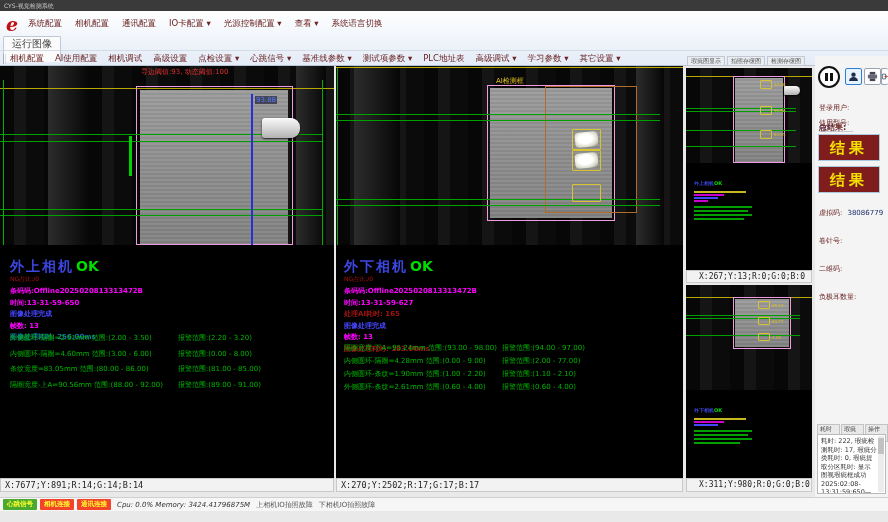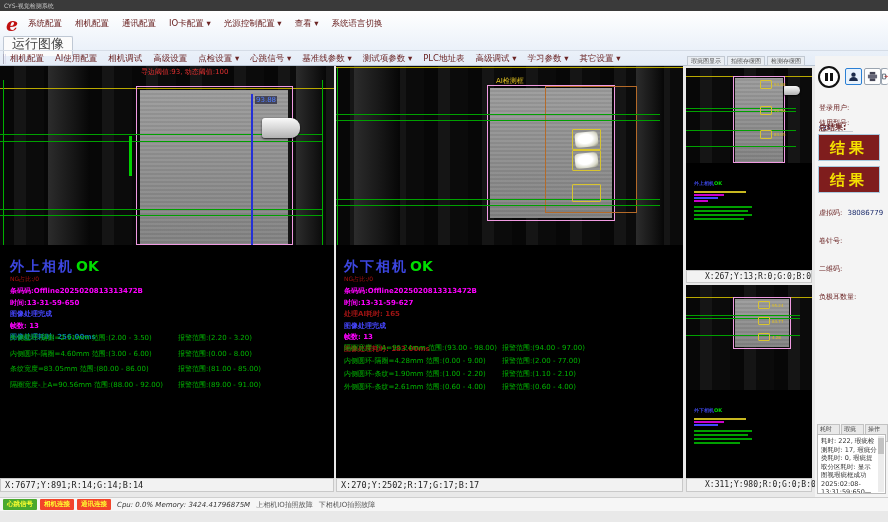--- a/index.html
+++ b/index.html
@@ -10,21 +10,21 @@
 
   
   .titlebar{left:0;top:0;width:888px;height:11px;background:#3a3a3a;color:#c8c8c8;
             font-size:6px;line-height:11px;padding-left:4px;}
   .chrome{left:0;top:11px;width:888px;height:55px;
           background:linear-gradient(180deg,#ffffff,#eef3fa 60%,#e4ecf7);border-bottom:1px solid #b9c4d2;}
   .logo{left:6px;top:14px;font-family:"DejaVu Serif",serif;font-style:italic;font-weight:bold;
         font-size:19px;color:#c01010;line-height:20px;}
   .menurow{left:28px;top:18px;height:14px;display:flex;gap:13px;}
   .menurow .mi{font-size:8.5px;color:#6b2424;white-space:nowrap;cursor:default;}
-  .tab-active{left:3px;top:36px;height:20px;padding:0 8px;font-size:13px;color:#444;
+  .tab-active{left:3px;top:36px;height:26px;padding:0 8px;font-size:10px;color:#444;
               background:#fbfbfb;border:1px solid #bfc8d4;border-bottom:none;border-radius:2px 2px 0 0;line-height:13px;}
   .toolrow{left:0;top:50px;width:888px;height:16px;border-top:1px solid #d5dce6;display:flex;align-items:center;}
   .grip{width:3px;height:10px;margin:0 4px 0 3px;border-left:1px solid #aab;border-right:1px solid #dde;}
   .toolrow .mi{font-size:8.5px;color:#6b2424;white-space:nowrap;margin-right:11px;}
 
   
   .view{background:#000;overflow:hidden;}
   .strip{background:#f2f2f2;border:1px solid #c9c9c9;font-family:"DejaVu Sans Mono",monospace;
          font-size:8.5px;color:#222;line-height:13px;padding-left:4px;}
   .img{position:absolute;left:0;top:0;}
@@ -60,21 +60,21 @@
   .rows-mid .mrow{margin-bottom:5px;} .rows-mid .lcol{width:158px;}
 
   
   .minitabs{display:flex;gap:2px;}
   .minitab{font-size:6px;color:#555;background:#e9edf2;border:1px solid #c2c9d2;padding:0 3px;line-height:8px;}
   .mini-title{font-size:5px;font-weight:bold;color:#3c46e0;line-height:6px;white-space:nowrap;}
   .mini-ok{color:#00dd00;}
   .tbar{height:2px;} 
   .tb-y{background:#c8b820;} .tb-m{background:#cc00cc;} .tb-b{background:#4646ff;} .tb-g{background:#00a000;}
   .mini-strip{background:#f2f2f2;border:1px solid #c9c9c9;font-family:"DejaVu Sans Mono",monospace;
-              font-size:8px;color:#222;line-height:12px;padding-left:18px;}
+              font-size:8px;color:#222;line-height:12px;padding-left:12px;}
 
   
   .panel{left:815px;top:56px;width:73px;height:441px;background:#f4f4f4;}
   .pausebtn{left:818px;top:66px;width:22px;height:22px;border:2px solid #111;border-radius:50%;background:#fff;}
   .pausebtn span{position:absolute;top:5px;width:3px;height:8px;background:#111;}
   .sqbtn{width:17px;height:17px;border:1px solid #9aa4b0;border-radius:2px;background:#fdfdfd;
          display:flex;align-items:center;justify-content:center;}
   .sqbtn.sel{border:1px solid #2a7fd4;background:#e8f2fc;}
   .plabel{font-size:7px;color:#6b2424;white-space:nowrap;line-height:8px;}
   .pvalue{font-size:7px;color:#1a2a6b;white-space:nowrap;line-height:8px;border-bottom:1px solid #c8ccd2;

